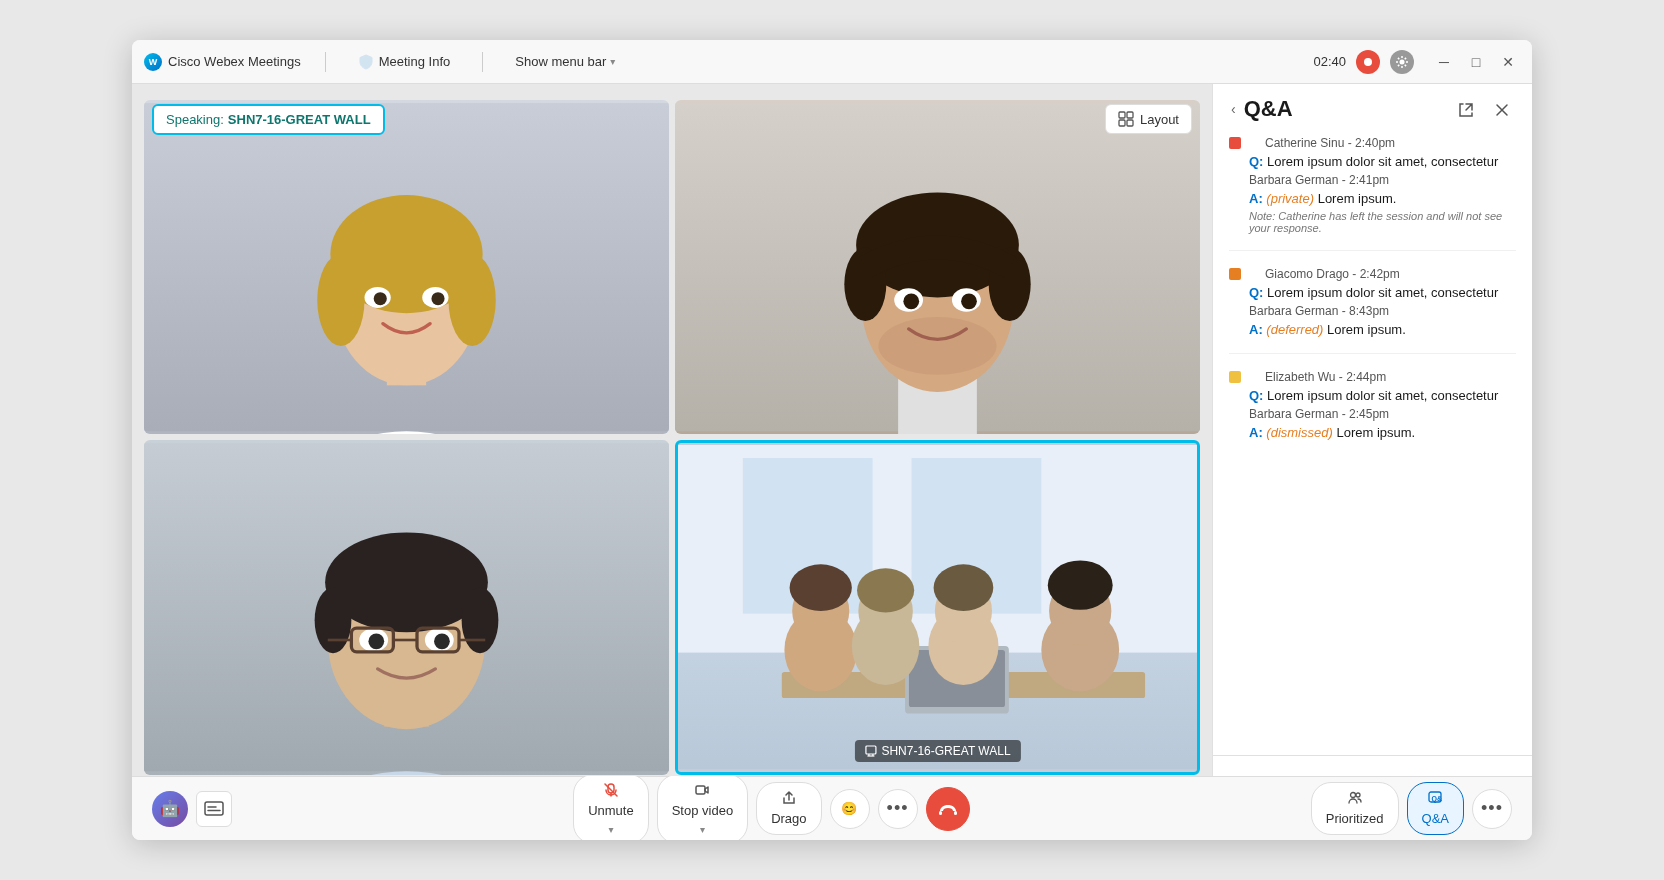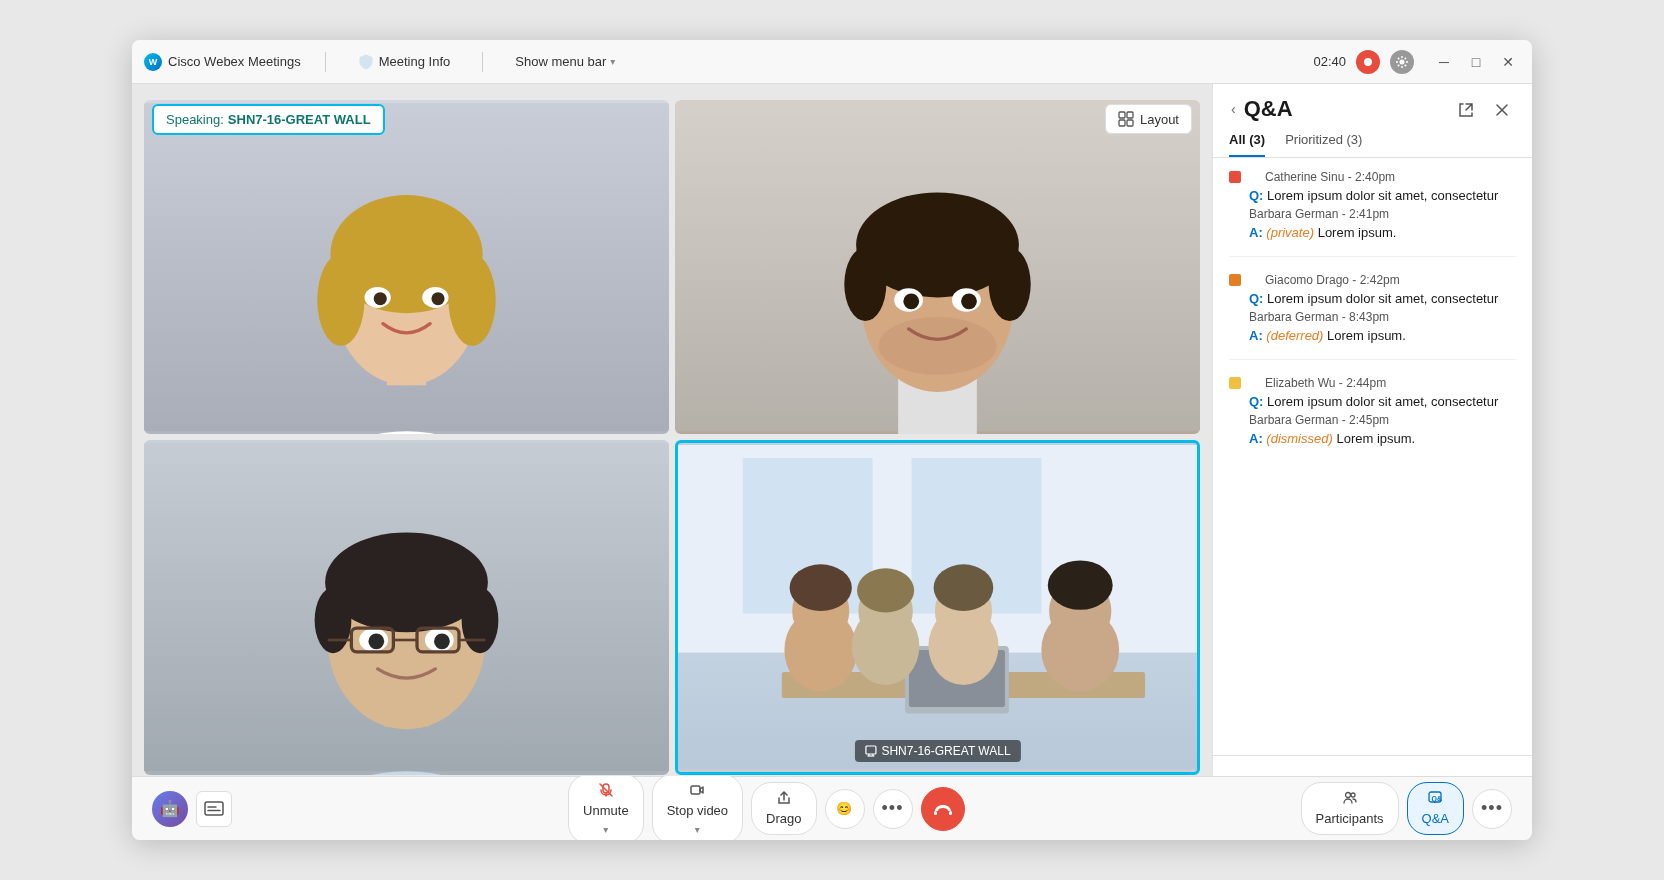--- a/index.html
+++ b/index.html
@@ -728,46 +728,39 @@
             </svg>
           </div>
           <div class="qa-icon-btn">
             <svg width="14" height="14" viewBox="0 0 14 14">
               <path d="M2 2l10 10M12 2L2 12" stroke="#555" stroke-width="1.5" stroke-linecap="round"></path>
             </svg>
           </div>
         </div>
       </div>
 
-      <div class="qa-tabs">
-        <div class="qa-tab active">
-          <span>All (3)</span>
-        </div>
-        <div class="qa-tab">
-          <span>Prioritized (3)</span>
-        </div>
-      </div>
 
       <div class="qa-content">
 
         <div class="qa-item">
           <div class="qa-person-row">
             <div class="qa-status-dot dot-red"></div>
             <span class="qa-person-name">Catherine Sinu - 2:40pm</span>
           </div>
           <div class="qa-question">
             <span class="qa-question-label">Q:</span>
             <span>Lorem ipsum dolor sit amet, consectetur</span>
           </div>
           <div class="qa-answerer-row">Barbara German - 2:41pm</div>
           <div class="qa-answer">
             <span class="qa-answer-label">A:</span>
             <span class="qa-status-text qa-status-private">(private)</span>
             <span>Lorem ipsum.</span>
           </div>
+          <div class="qa-note">Note: Catherine has left the session and will not see your response.</div>
         </div>
 
         <div class="qa-item">
           <div class="qa-person-row">
             <div class="qa-status-dot dot-orange"></div>
             <span class="qa-person-name">Giacomo Drago - 2:42pm</span>
           </div>
           <div class="qa-question">
             <span class="qa-question-label">Q:</span>
             <span>Lorem ipsum dolor sit amet, consectetur</span>
@@ -862,21 +855,21 @@
     </div>
 
     <div class="toolbar-right">
       <div class="tool-btn">
         <svg width="14" height="14" viewBox="0 0 14 14">
           <circle cx="5" cy="4" r="2.5" fill="none" stroke="#555" stroke-width="1.3"></circle>
           <path d="M1 12c0-2.2 1.8-4 4-4s4 1.8 4 4" stroke="#555" stroke-width="1.3" fill="none" stroke-linecap="round"></path>
           <circle cx="10" cy="4" r="2" fill="none" stroke="#555" stroke-width="1.3"></circle>
           <path d="M10 8c1.7 0 3 1.3 3 3" stroke="#555" stroke-width="1.3" fill="none" stroke-linecap="round"></path>
         </svg>
-        <span>Participants</span>
+        <span>Prioritized</span>
       </div>
 
       <div class="tool-btn tool-btn-active">
         <svg width="14" height="14" viewBox="0 0 14 14">
           <rect x="1" y="1" width="12" height="10" rx="2" fill="none" stroke="#0070c9" stroke-width="1.3"></rect>
           <text x="3.5" y="9.5" font-size="7" fill="#0070c9" font-weight="bold">Q&amp;A</text>
         </svg>
         <span>Q&amp;A</span>
       </div>
 

